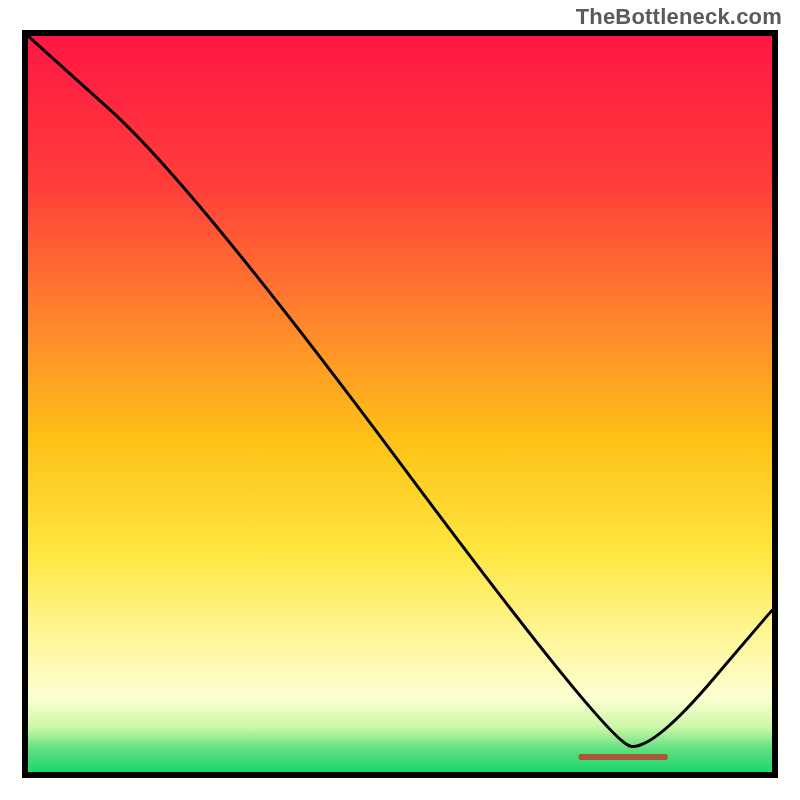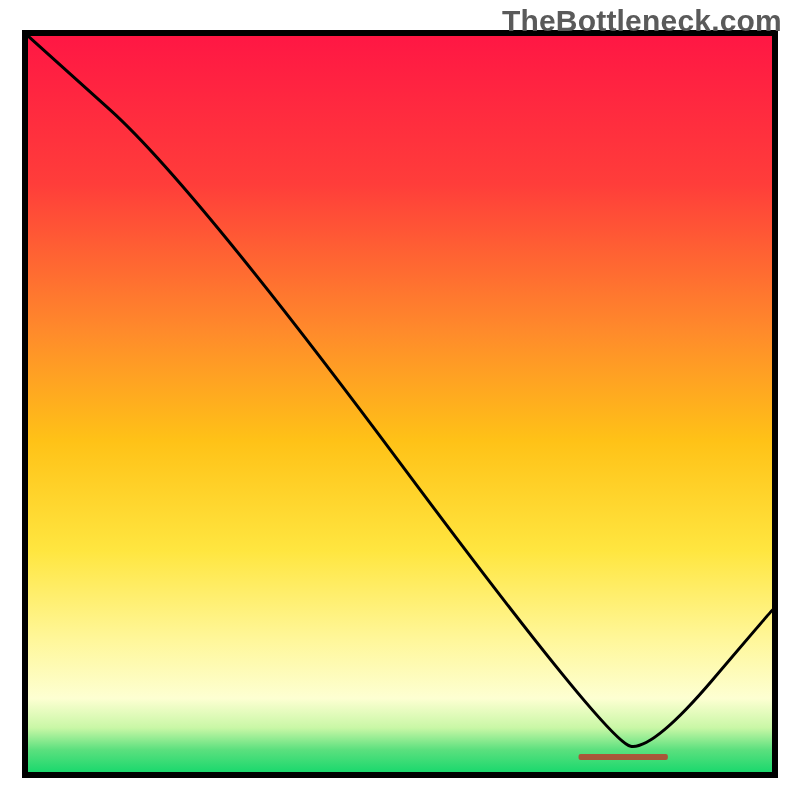--- a/index.html
+++ b/index.html
@@ -13,21 +13,21 @@
   }
   .stage {
     position: relative;
     width: 800px;
     height: 800px;
   }
   .watermark {
     position: absolute;
     top: 4px;
     right: 18px;
-    font-size: 30px;
+    font-size: 22px;
     font-weight: 600;
     color: #5a5a5a;
     letter-spacing: 0.2px;
     z-index: 10;
   }
   .plot-frame {
     position: absolute;
     left: 22px;
     top: 30px;
     width: 756px;

